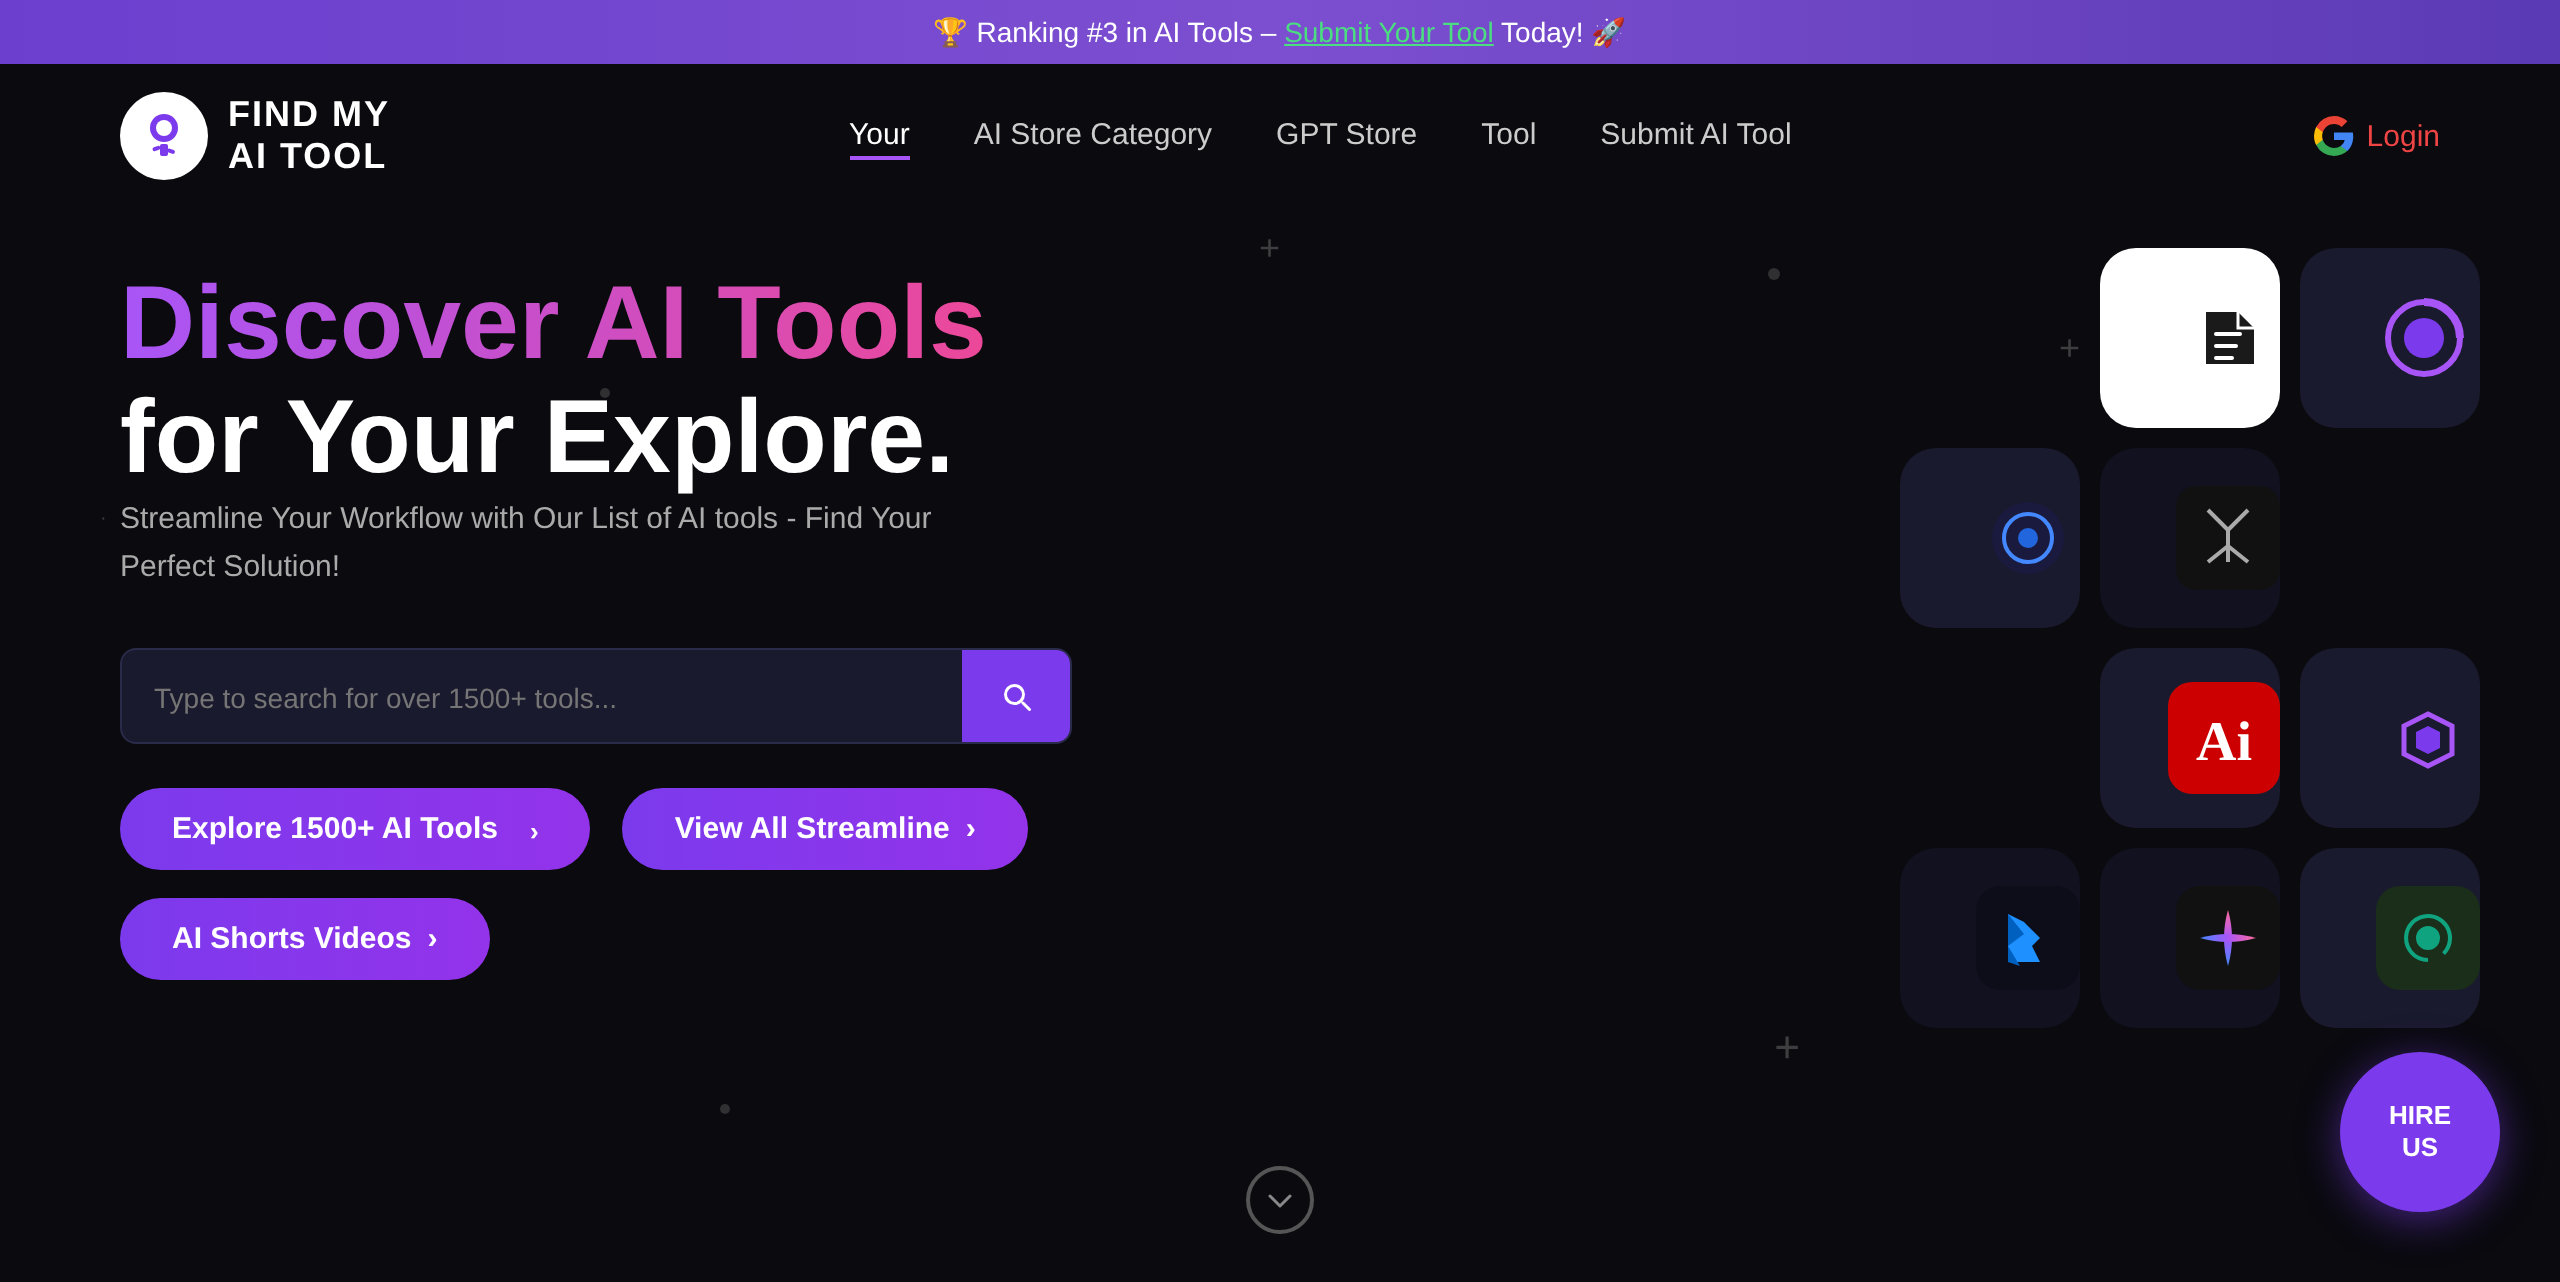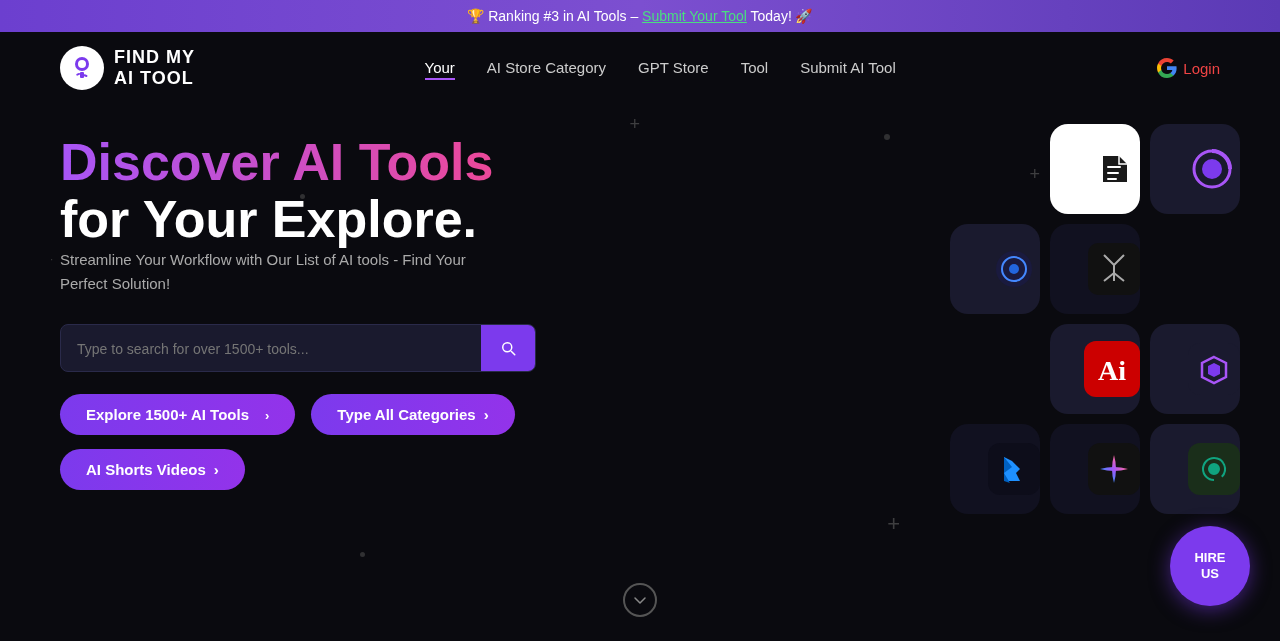--- a/index.html
+++ b/index.html
@@ -350,21 +350,21 @@
           </svg>
       </button>
     </div>
 
     <div class="btn-row">
       <button class="btn-primary">
         <span>Explore 1500+ AI Tools</span>
         <span class="arrow">›</span>
       </button>
       <button class="btn-secondary">
-        <span>Type All Categories</span>
+        <span>View All Streamline</span>
         <span class="arrow">›</span>
       </button>
     </div>
     <button class="btn-shorts">
       <span>AI Shorts Videos</span>
       <span class="arrow">›</span>
     </button>
   </div>
 
   <div class="icons-grid">

